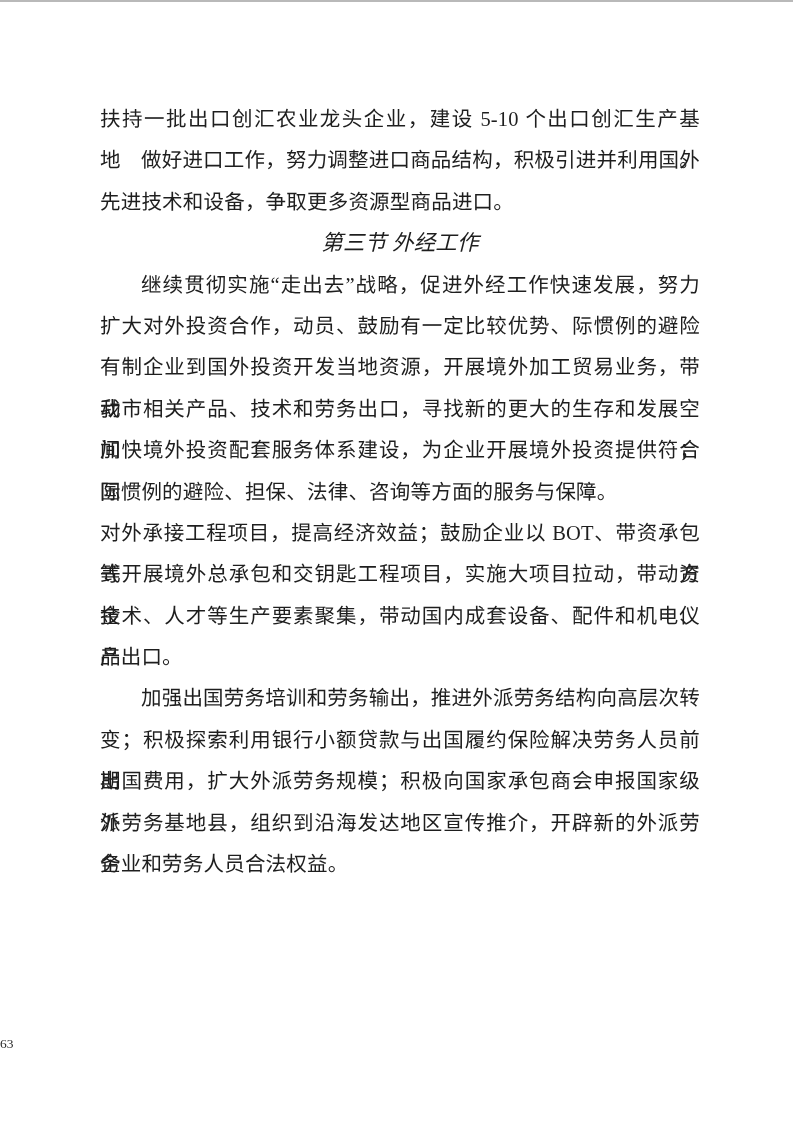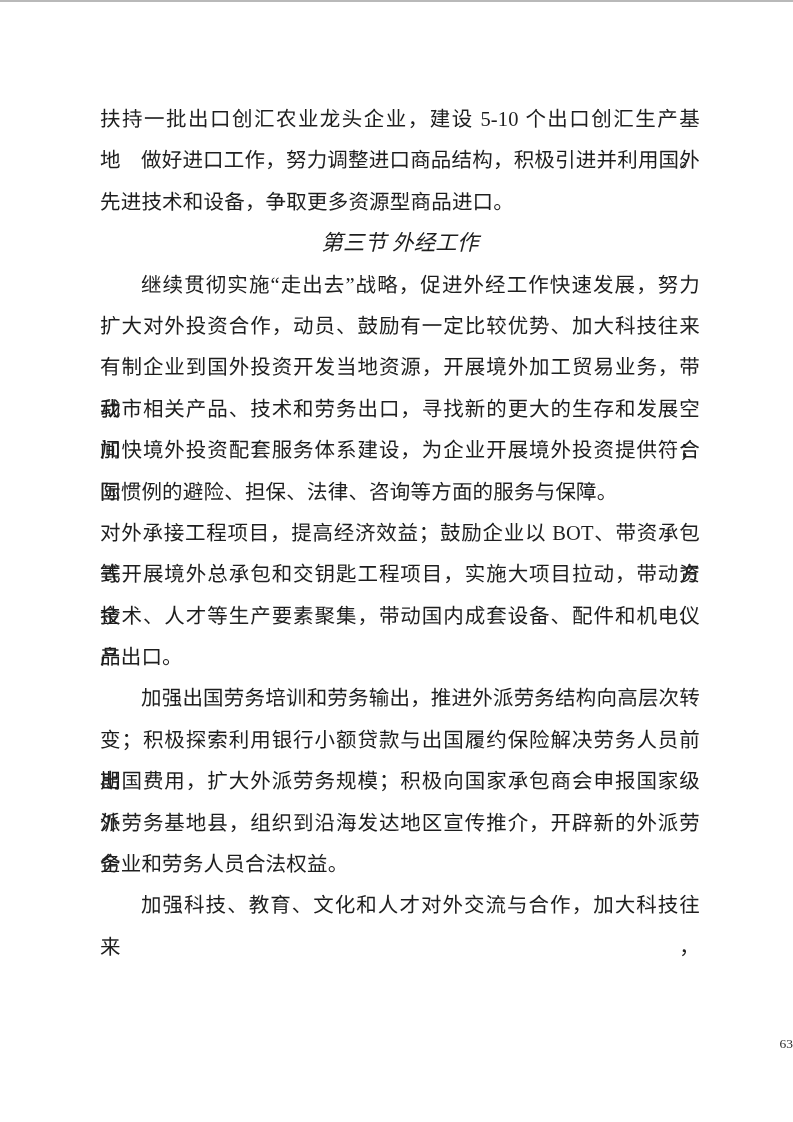--- a/index.html
+++ b/index.html
@@ -54,47 +54,46 @@
     text-align: center;
     text-align-last: center;
     font-style: italic;
     font-size: 21.5px;
   }
   .page-number {
     position: absolute;
     top: 1036px;
     left: 0;
     width: 100%;
-    text-align: right;
+    text-align: left;
     font-size: 13.5px;
     color: #2a2a2a;
   }
 </style>
 </head>
 <body>
 
 <div class="page">
   <div class="scan-edge"></div>
   <div class="content">
 
   <div class="line full">扶持一批出口创汇农业龙头企业，建设 5-10 个出口创汇生产基地。</div>
       <div class="line indent">做好进口工作，努力调整进口商品结构，积极引进并利用国外</div>
       <div class="line end">先进技术和设备，争取更多资源型商品进口。</div>
       <div class="line heading">第三节 外经工作</div>
       <div class="line indent">继续贯彻实施“走出去”战略，促进外经工作快速发展，努力</div>
-      <div class="line full">扩大对外投资合作，动员、鼓励有一定比较优势、加大科技往来</div>
+      <div class="line full">扩大对外投资合作，动员、鼓励有一定比较优势、际惯例的避险</div>
       <div class="line full">有制企业到国外投资开发当地资源，开展境外加工贸易业务，带动</div>
       <div class="line full">我市相关产品、技术和劳务出口，寻找新的更大的生存和发展空间；</div>
       <div class="line full">加快境外投资配套服务体系建设，为企业开展境外投资提供符合国</div>
       <div class="line end">际惯例的避险、担保、法律、咨询等方面的服务与保障。</div>
       <div class="line full">对外承接工程项目，提高经济效益；鼓励企业以 BOT、带资承包等方</div>
       <div class="line full">式开展境外总承包和交钥匙工程项目，实施大项目拉动，带动资金、</div>
       <div class="line full">技术、人才等生产要素聚集，带动国内成套设备、配件和机电仪产</div>
       <div class="line end">品出口。</div>
       <div class="line indent">加强出国劳务培训和劳务输出，推进外派劳务结构向高层次转</div>
       <div class="line full">变；积极探索利用银行小额贷款与出国履约保险解决劳务人员前期</div>
       <div class="line full">出国费用，扩大外派劳务规模；积极向国家承包商会申报国家级外</div>
       <div class="line full">派劳务基地县，组织到沿海发达地区宣传推介，开辟新的外派劳务</div>
       <div class="line end">企业和劳务人员合法权益。</div>
-      <div class="line indent">加强科技、教育、文化和人才对外交流与合作，加大科技往来，</div>
     </div>
   <div class="page-number">63</div>
 </div>
 
 </body></html>

